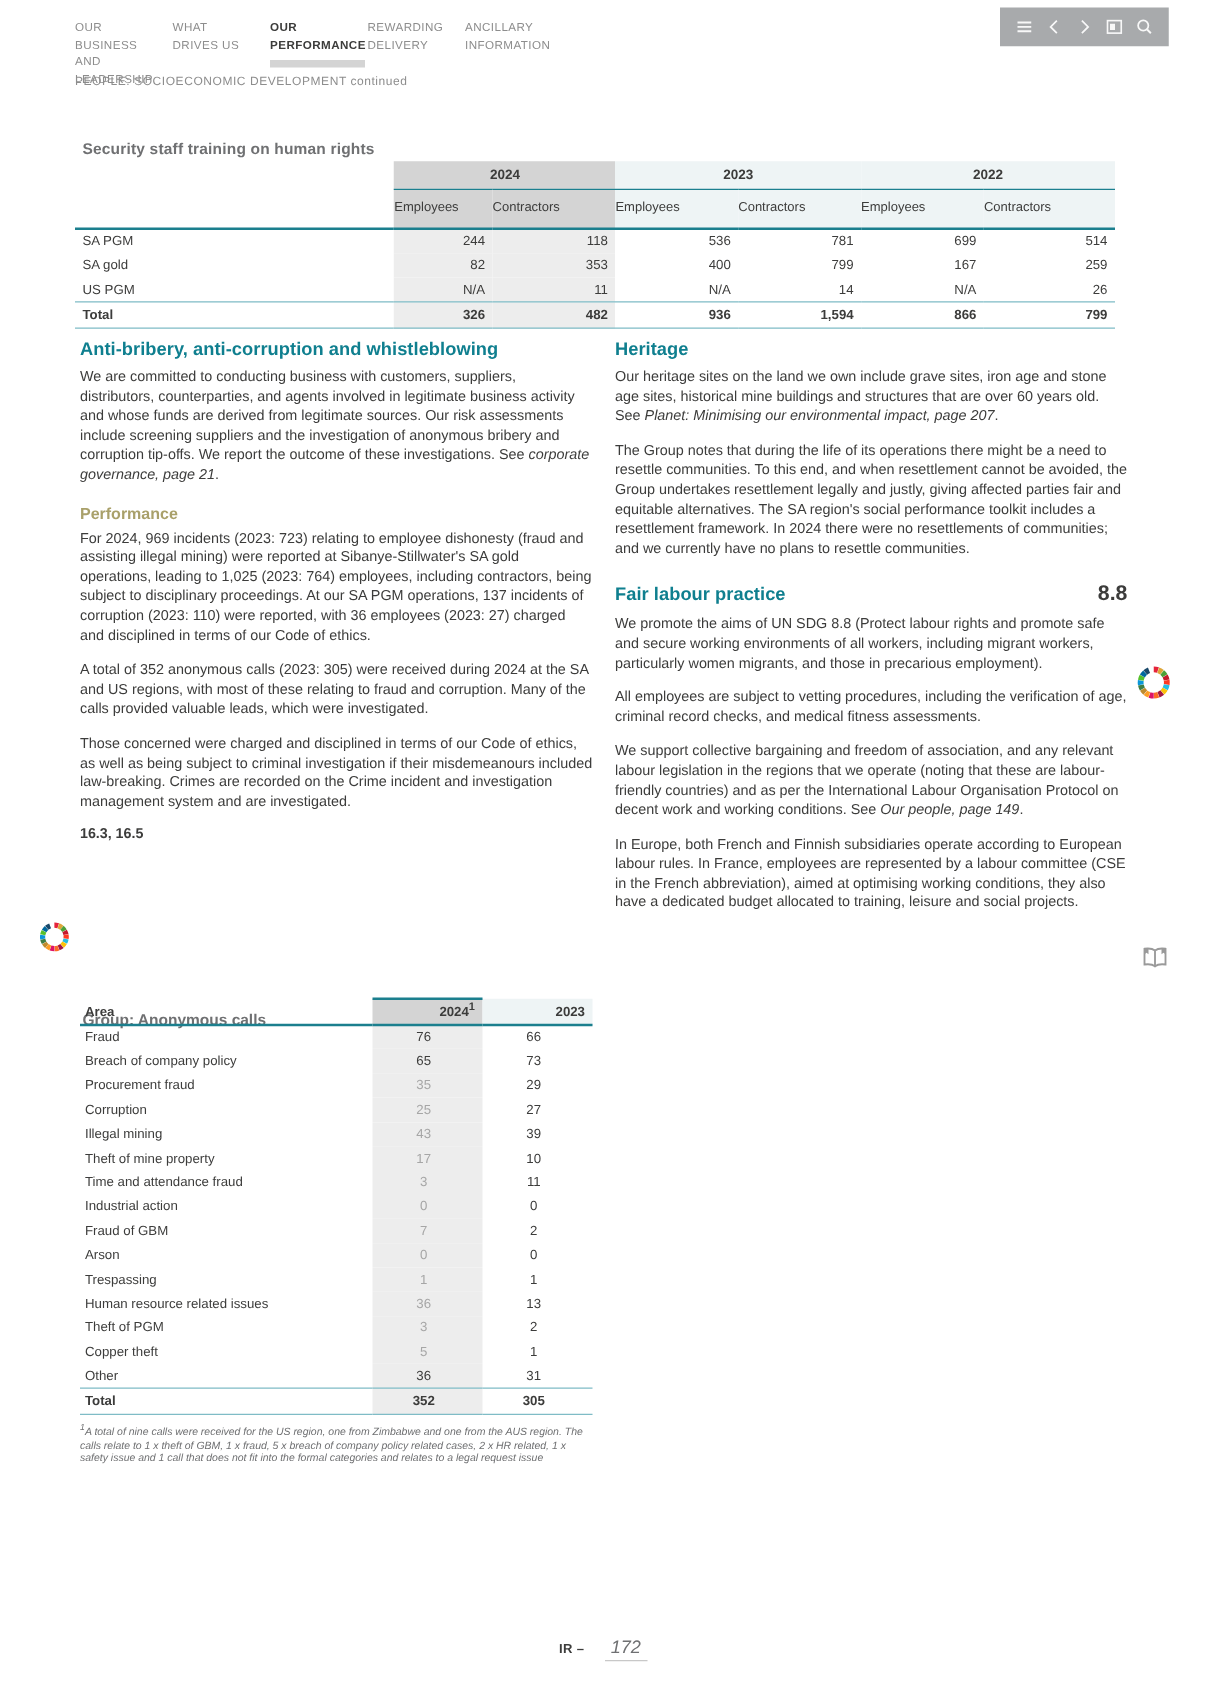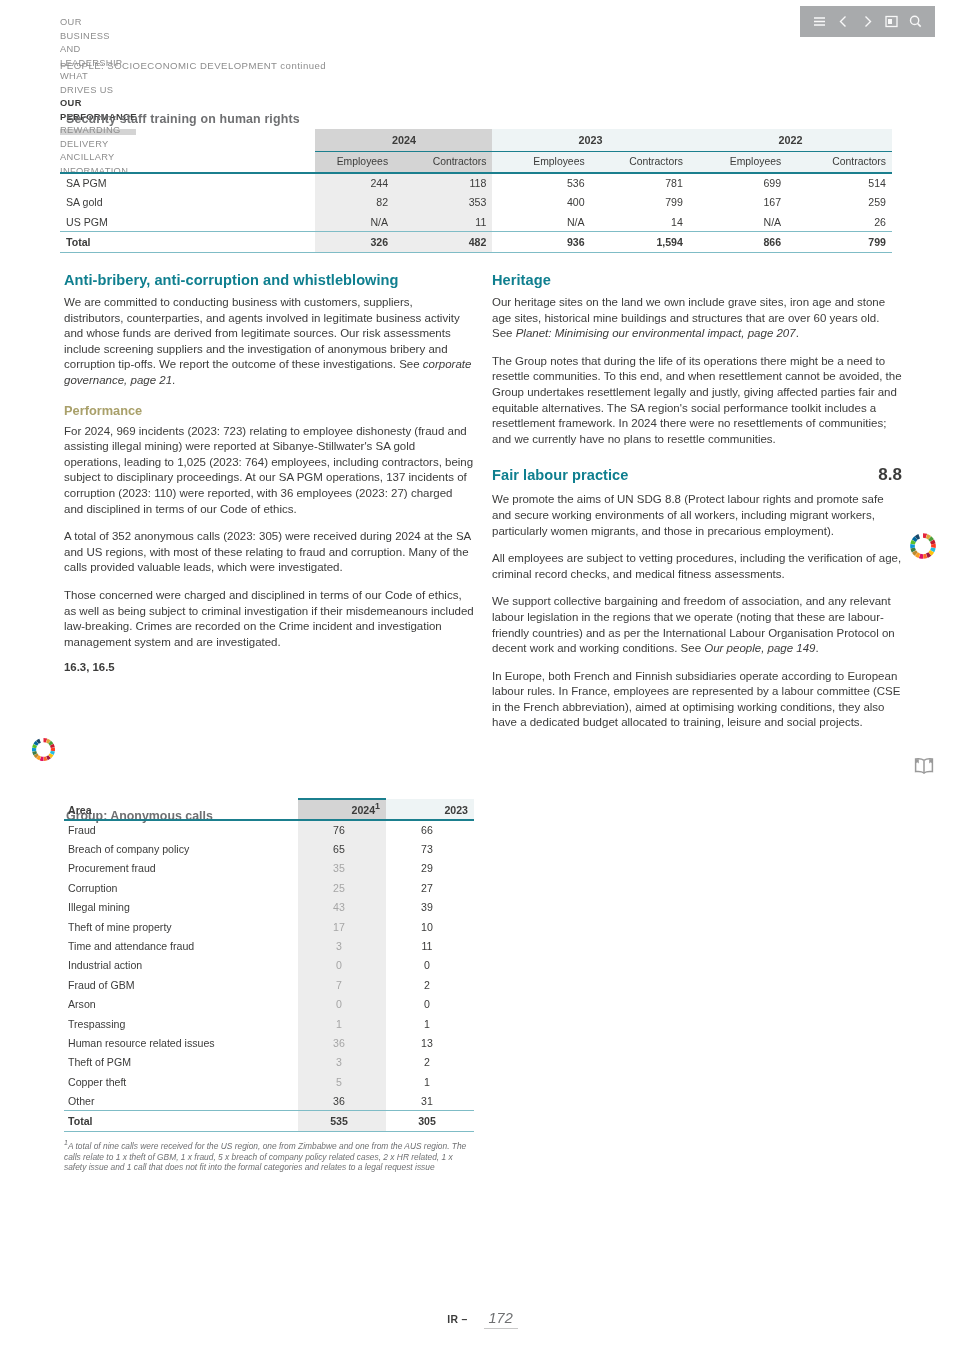--- a/index.html
+++ b/index.html
@@ -8,21 +8,21 @@
     background: #ffffff;
     font-family: "Liberation Sans", sans-serif;
     color: #3c3c3b;
     overflow: hidden;
   }
   .page { position: relative; width: 965px; height: 1365px; }
 
   
   .topnav {
     position: absolute; left: 60px; top: 16px;
-    display: flex; gap: 0; flex-direction: column;
+    display: flex; gap: 0;
   }
   .nav-tab {
     width: 78px;
     font-size: 9.3px; line-height: 13.5px;
     letter-spacing: 0.35px;
     color: #8d8d8d;
     text-transform: uppercase;
     padding-right: 14px;
     position: relative;
   }
@@ -63,21 +63,21 @@
     font-size: 10.6px;
   }
   table.t1 td, table.t1 th { padding: 0; font-weight: normal; }
   .t1 .yr {
     text-align: center; font-weight: bold; font-size: 10.8px;
     color: #3c3c3b; height: 22px; vertical-align: middle;
   }
   .t1 .yr.hl { background: #d4d4d4; }
   .t1 .yr.pl { background: #eef4f5; }
   .t1 .sub {
-    text-align: right; height: 22px; vertical-align: middle;
+    height: 32px; vertical-align: middle;
     padding-right: 6px; font-size: 10.4px; color: #3c3c3b;
     border-top: 1.6px solid #1b7f8e;
   }
   .t1 .sub.hl { background: #d4d4d4; }
   .t1 .sub.pl { background: #eef4f5; }
   .t1 tr.headrule td { border-bottom: 2.4px solid #1b7f8e; }
   .t1 .rowlbl {
     text-align: left; height: 19.5px; vertical-align: middle;
     font-size: 10.6px; padding-left: 6px;
   }
@@ -428,21 +428,21 @@
           <td class="num hl">5</td>
           <td class="num">1</td>
         </tr>
     <tr>
           <td class="rowlbl">Other</td>
           <td class="num hl dark">36</td>
           <td class="num">31</td>
         </tr>
     <tr class="totalrow">
       <td class="rowlbl">Total</td>
-      <td class="num hl">535</td>
+      <td class="num hl">352</td>
       <td class="num">305</td>
     </tr>
   </tbody>
     </table>
 
   <div class="fnote"><sup>1</sup><span>A total of nine calls were received for the US region, one from Zimbabwe and one from the AUS region. The calls relate to 1 x theft of GBM, 1 x fraud, 5 x breach of company policy related cases, 2 x HR related, 1 x safety issue and 1 call that does not fit into the formal categories and relates to a legal request issue</span></div>
 
   <div class="colR">
     <h2 class="sec">Heritage</h2>
     <p class="body"><span>Our heritage sites on the land we own include grave sites, iron age and stone age sites, historical mine buildings and structures that are over 60 years old. See </span><em>Planet: Minimising our environmental impact, page 207</em><span>.</span></p>

